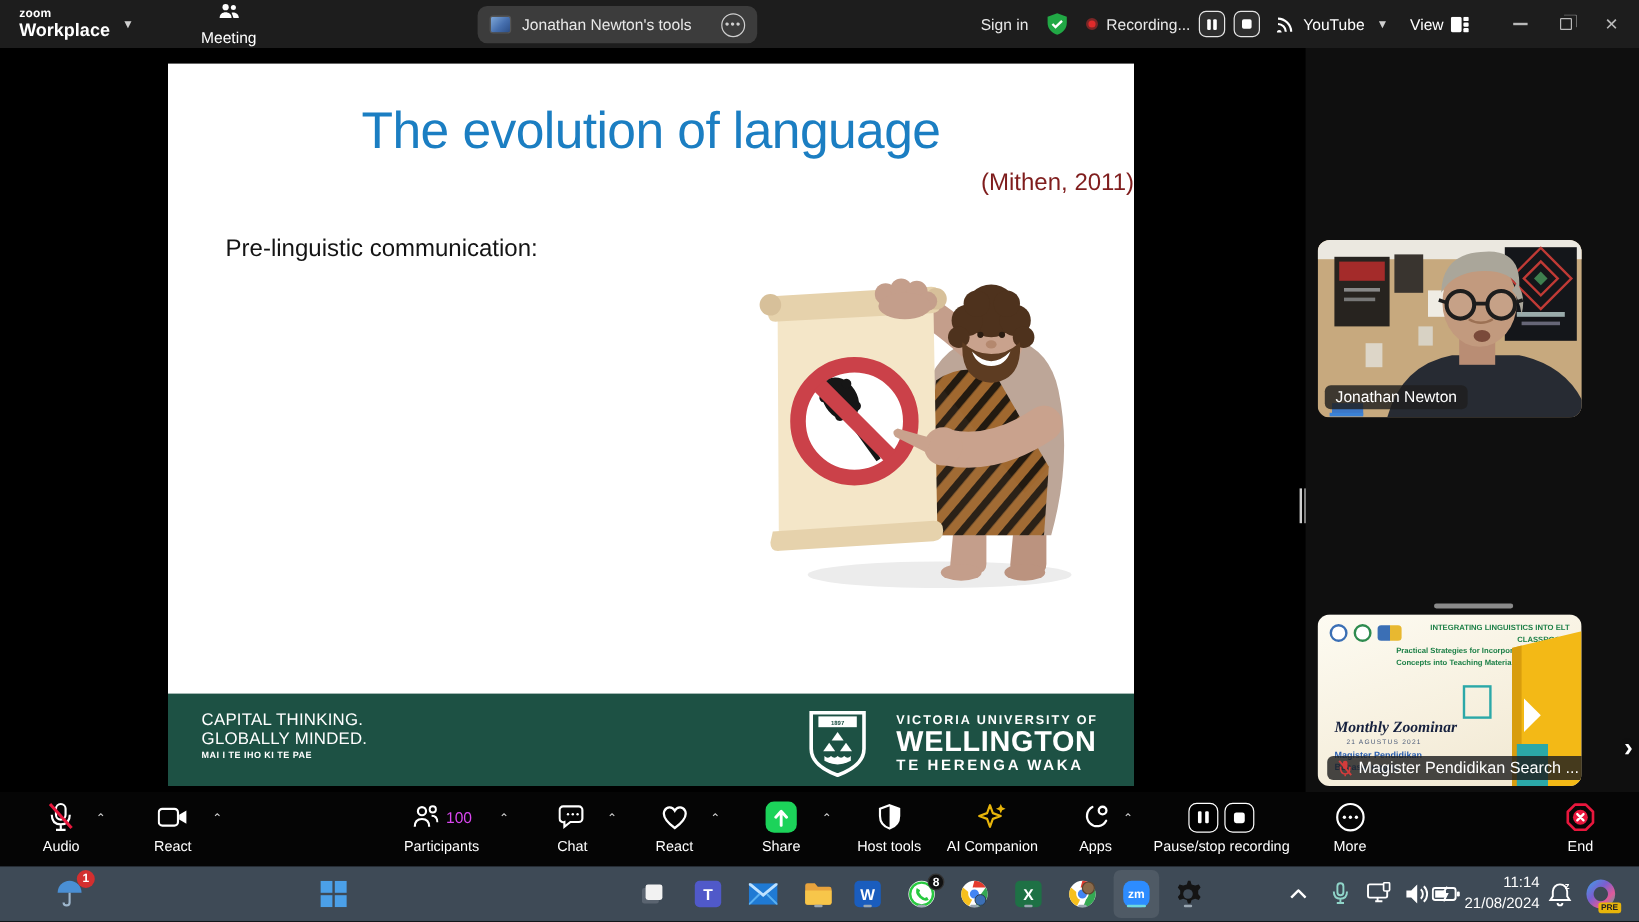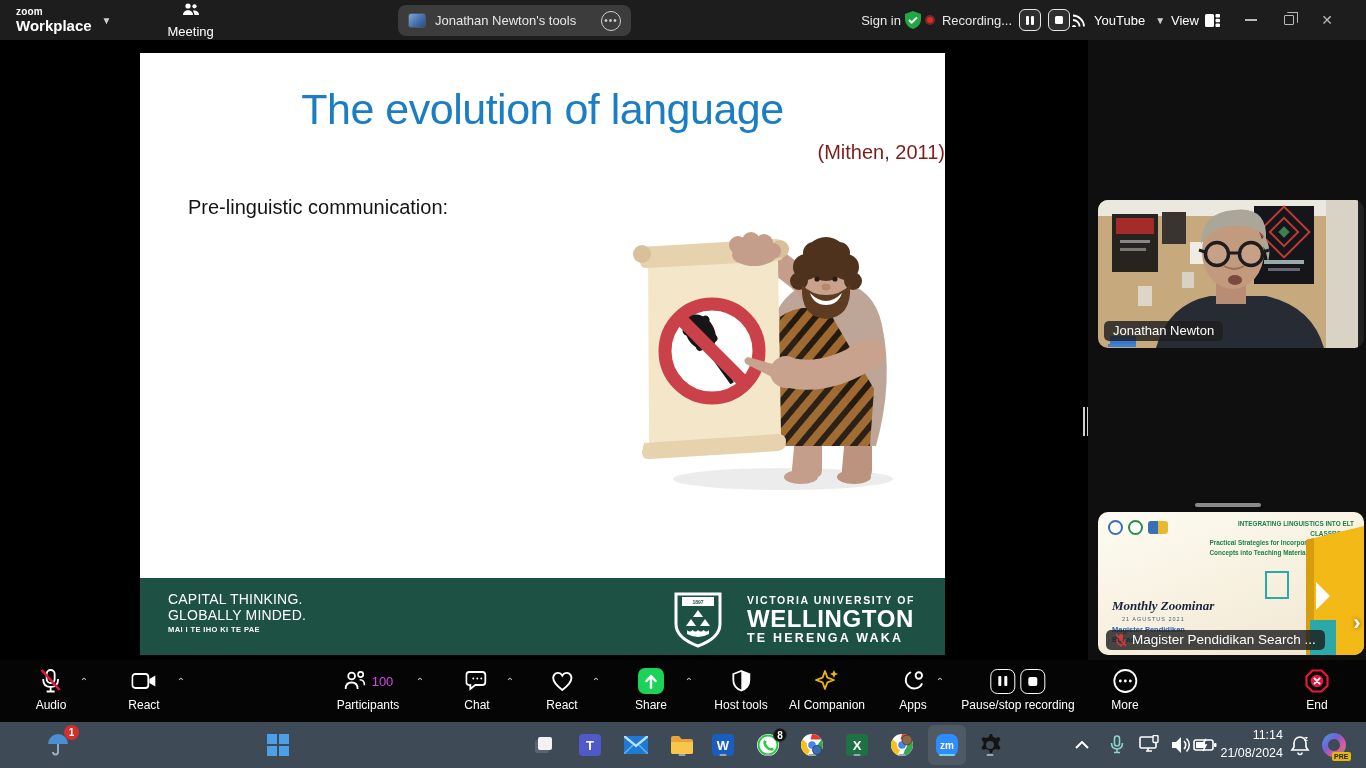--- a/index.html
+++ b/index.html
@@ -11,21 +11,21 @@
   .topbar { position:absolute; left:0; top:0; width:1366px; height:40px; background:#1d1d1d; display:flex; align-items:center; color:#e8e8e8; font-size:13px; z-index:30; }
   .tb-left { display:flex; align-items:center; gap:6px; padding-left:16px; }
   .zoom-logo { display:flex; flex-direction:column; line-height:1; color:#fff; }
   .zoom-logo .small { font-size:10px; font-weight:bold; letter-spacing:.2px; }
   .zoom-logo .big { font-size:15px; font-weight:bold; margin-top:1px; }
   .chev { color:#cfcfcf; font-size:10px; margin:0 4px; }
   .meeting-tab { display:flex; align-items:center; gap:8px; margin-left:46px; color:#fff;flex-direction:column; }
   .pill { position:absolute; left:398px; top:5px; width:233px; height:31px; background:#3c3c3c; border-radius:8px; display:flex; align-items:center; padding:0 10px; gap:9px; }
   .pill .scr-ico { width:18px; height:15px; border-radius:3px; background:linear-gradient(135deg,#7fa8d9 0%,#466fae 55%,#2c4e86 100%); border:1px solid #555; }
   .pill .ellipsis-btn { margin-left:auto; width:20px; height:20px; border:1.4px solid #cfcfcf; border-radius:50%; color:#cfcfcf; display:flex; align-items:center; justify-content:center; font-size:10px; letter-spacing:1px; line-height:0; }
-  .tb-right { position:absolute; right:0; top:0; height:40px; display:flex; align-items:center; gap:2px; padding-right:20px; }
+  .tb-right { position:absolute; right:0; top:0; height:40px; display:flex; align-items:center; gap:14px; padding-right:4px; }
   .shield-ok { width:20px; height:20px; }
   .rec-group { display:flex; align-items:center; gap:7px; }
   .rec-dot { width:10px; height:10px; border-radius:50%; background:#e02b2b; border:2px solid #7a2626; }
   .rec-btn { width:22px; height:22px; background:#2e2e2e; border:1.6px solid #e6e6e6; border-radius:6px; display:flex; align-items:center; justify-content:center; gap:2px; }
   .rec-btn .bar { width:2.6px; height:9px; background:#fff; border-radius:1px; }
   .rec-btn .sq { width:8px; height:8px; background:#fff; border-radius:1.5px; }
   .yt-group,.view-group { display:flex; align-items:center; gap:6px; color:#fff; }
   .win-controls { display:flex; align-items:center; gap:0; margin-left:10px; }
   .win-btn { width:38px; height:40px; display:flex; align-items:center; justify-content:center; color:#b9b9b9; font-size:14px; }
   .win-min-glyph { display:block; width:12px; height:1.5px; background:#b9b9b9; }
@@ -48,21 +48,21 @@
   .foot-left .l1 { font-size:14px; font-weight:normal; letter-spacing:.2px; }
   .foot-left .l3 { font-size:7.5px; font-weight:bold; letter-spacing:.4px; margin-top:3px; }
   .uni-block { position:absolute; right:30px; top:14px; display:flex; align-items:center; gap:25px; }
   .uni-shield { width:48px; height:56px; }
   .uni-text { line-height:1.05; }
   .uni-text .u1 { font-size:10.5px; font-weight:bold; letter-spacing:1.6px; }
   .uni-text .u2 { font-size:24px; font-weight:bold; letter-spacing:.6px; }
   .uni-text .u3 { font-size:12.5px; font-weight:bold; letter-spacing:2.2px; }
 
   
-  .video-thumb { position:absolute; left:10px; width:266px; border-radius:10px; overflow:hidden; background:#222; }
+  .video-thumb { position:absolute; left:10px; width:220px; border-radius:10px; overflow:hidden; background:#222; }
   .vt1 { top:160px; height:148px; }
   .vt2 { top:472px; height:143px; }
   .name-tag { position:absolute; left:6px; bottom:7px; background:rgba(30,30,30,.82); color:#fff; font-size:13px; padding:2px 9px 3px; border-radius:5px; display:flex; align-items:center; gap:5px; white-space:nowrap; }
   .vt1 .accent-line { position:absolute; left:10px; bottom:1px; width:28px; height:3px; background:#3b82d6; }
   .vt2 .name-tag { left:8px; bottom:5px; max-width:244px; overflow:hidden; font-size:13.5px; }
   .drag-handle-h { position:absolute; left:107px; top:463px; width:66px; height:4px; background:#8a8a8a; border-radius:2px; }
   .divider-handle { position:absolute; left:1083px; top:367px; height:29px; width:6px; display:flex; gap:2px; }
   .divider-handle span { width:1.5px; height:100%; background:#cfcfcf; }
   .nav-chevron { position:absolute; left:1348px; top:565px; width:18px; height:36px; color:#fff; font-size:22px; font-weight:bold; display:flex; align-items:center; justify-content:center; text-shadow:0 0 4px rgba(0,0,0,.6); }
 

